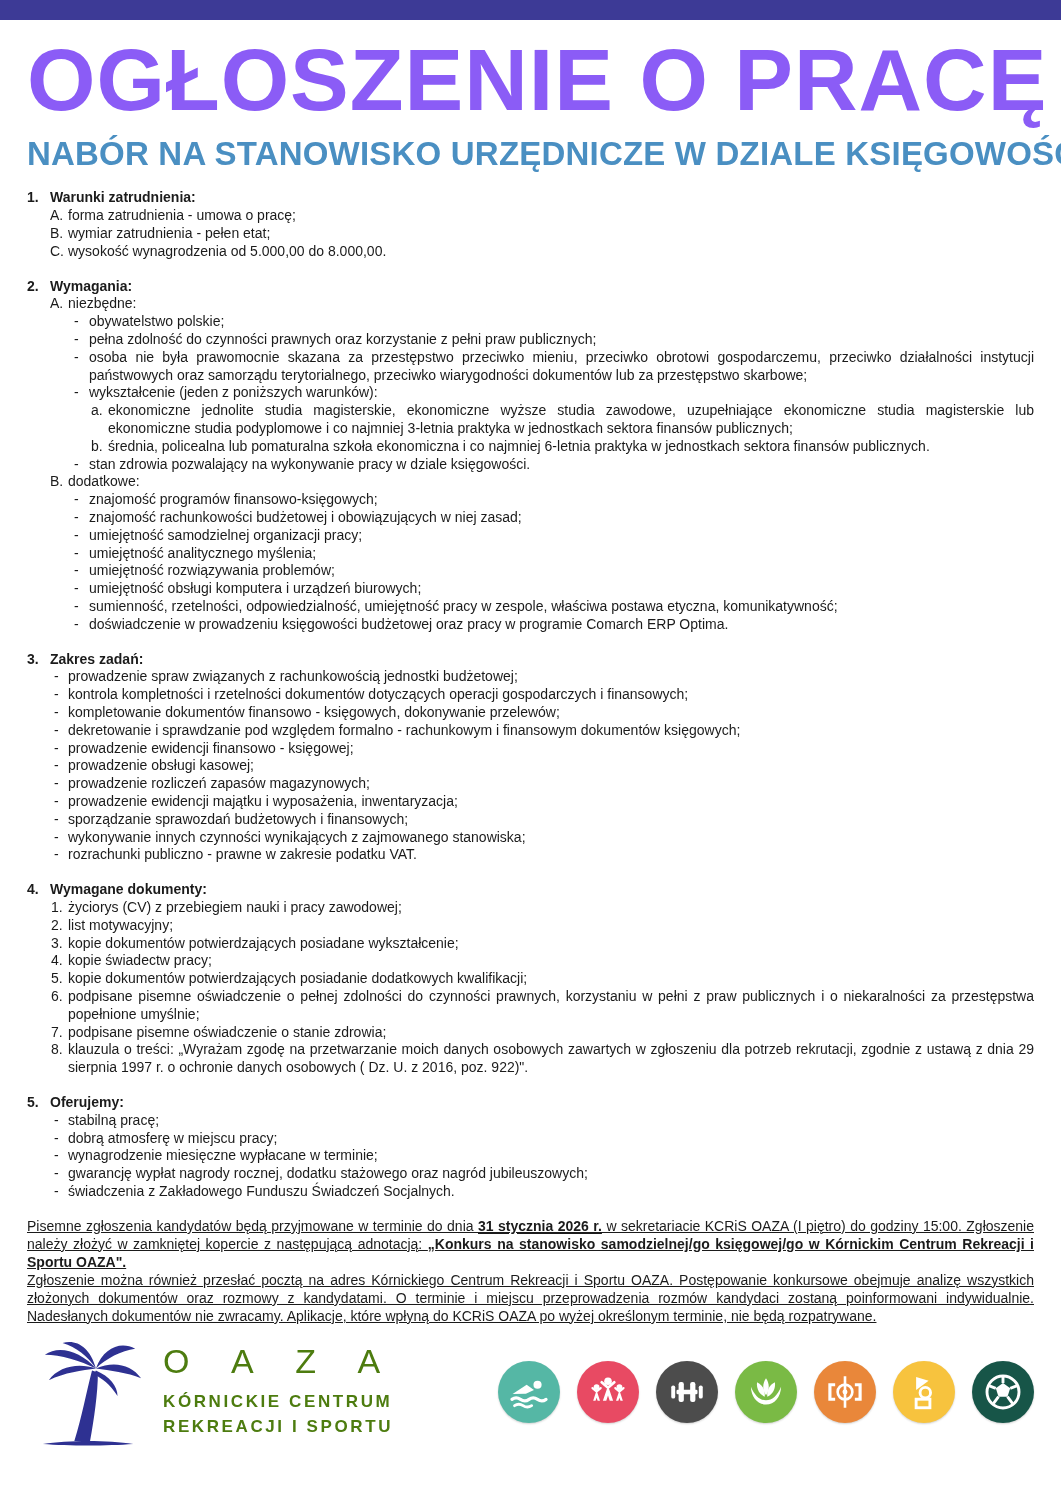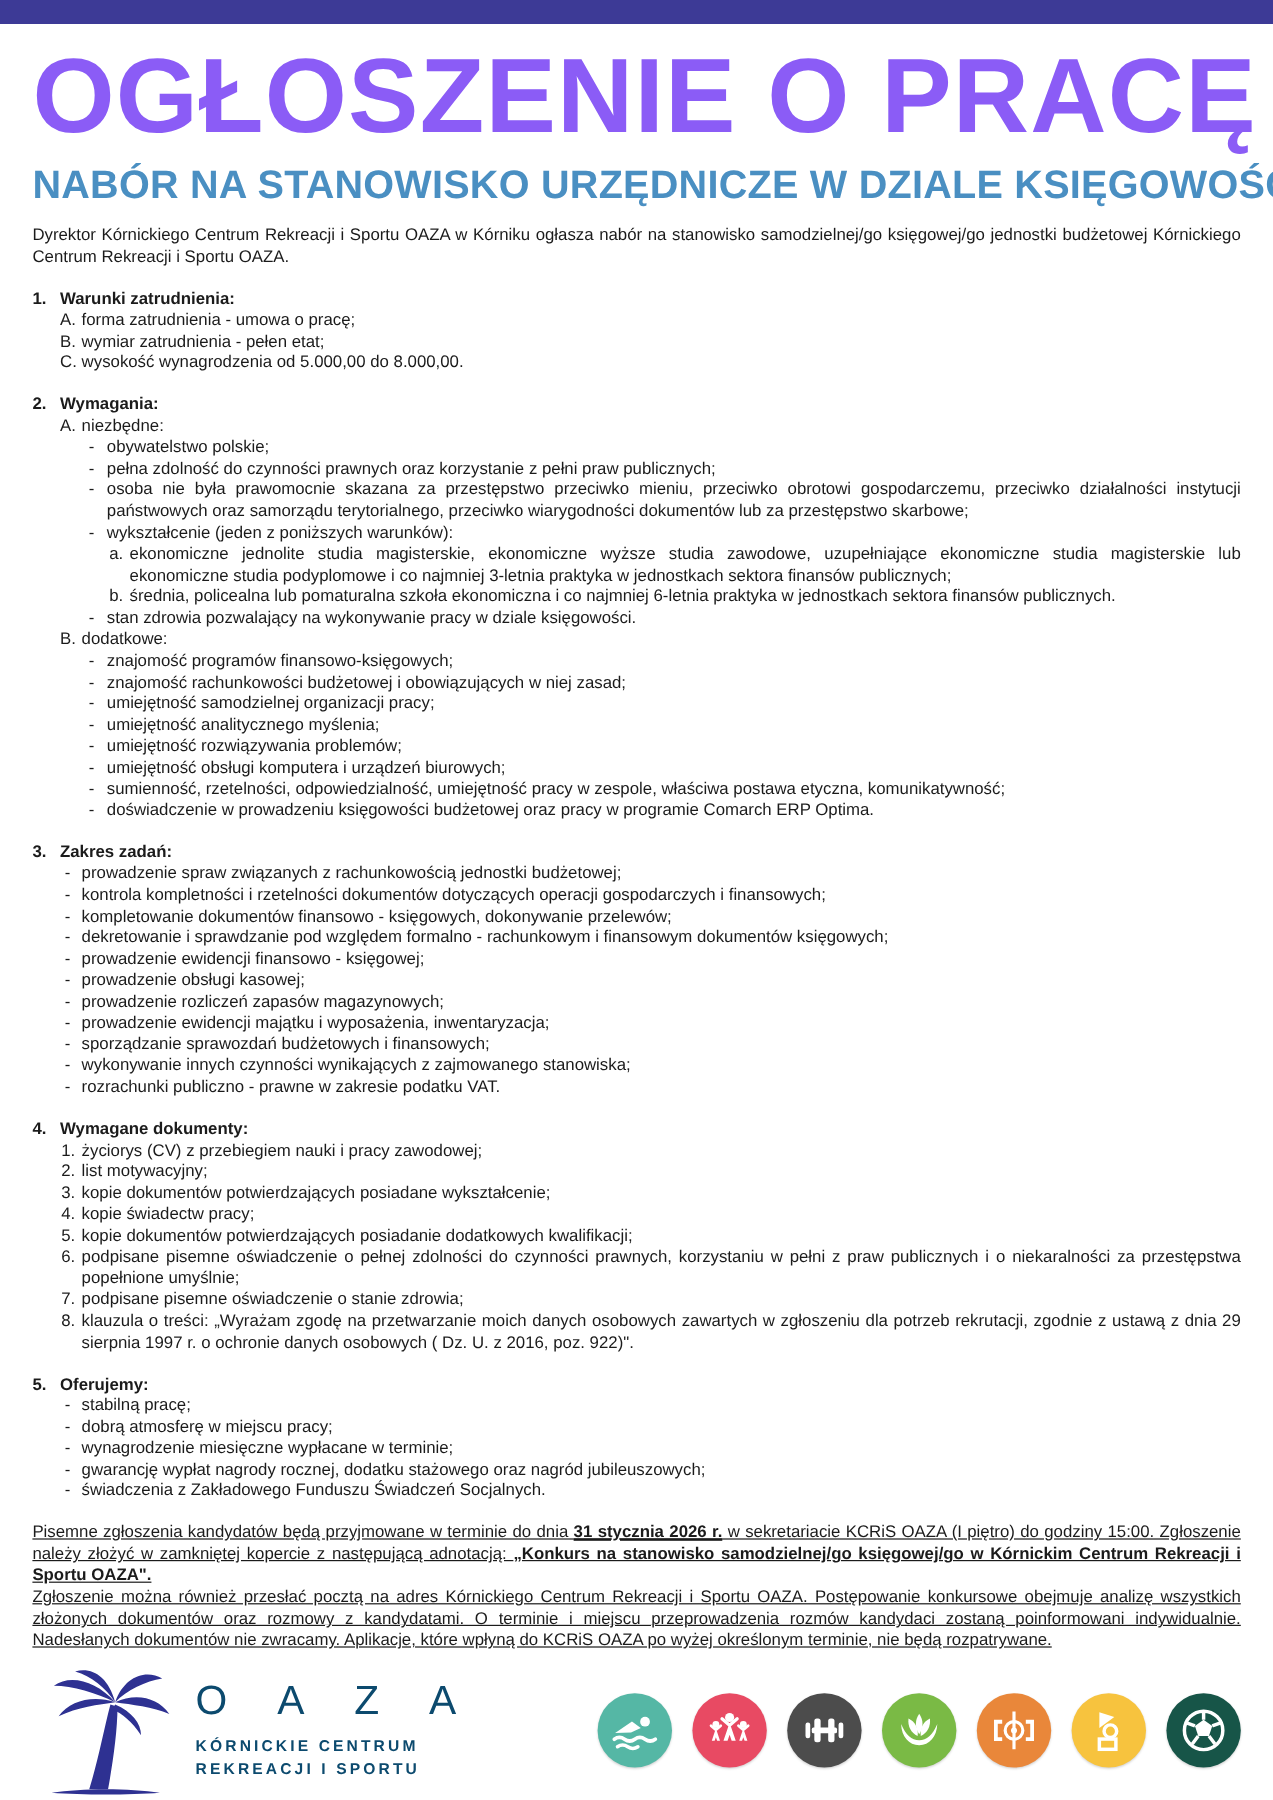--- a/index.html
+++ b/index.html
@@ -39,38 +39,37 @@
   .seg-bold{font-weight:bold;}
   .seg-underline{text-decoration:underline;text-decoration-thickness:1.5px;}
   .brand-row{
     margin-top:14px;display:flex;align-items:center;justify-content:space-between;
     padding-left:12px;
   }
   .oaza-logo{display:flex;align-items:center;}
   .palm-wrap{width:108px;height:106px;}
   .oaza-text{margin-left:16px;color:#2e3192;}
   .oaza-name{font-size:34px;letter-spacing:17px;line-height:1;margin-bottom:12px;}
-  .oaza-sub{font-size:13px;letter-spacing:2.6px;line-height:1.45;font-weight:bold;}
+  .oaza-sub{font-size:17px;letter-spacing:2.6px;line-height:1.45;font-weight:bold;}
   .icon-row{display:flex;gap:17px;align-items:center;}
   .act-circle{
     width:62px;height:62px;border-radius:50%;
     display:flex;align-items:center;justify-content:center;
     box-shadow:0 1px 2px rgba(0,0,0,.18);
   }
   .act-circle svg{width:42px;height:42px;}
 </style>
 </head>
 <body>
 
 <div class="top-bar" style="background: rgb(61, 58, 150);"></div>
 
 <div class="content">
   <h1 class="doc-title" style="color: #8b5cf6;">OGŁOSZENIE O PRACĘ</h1>
   <h2 class="doc-subtitle" style="color: rgb(74, 143, 194);">NABÓR NA STANOWISKO URZĘDNICZE W DZIALE KSIĘGOWOŚCI</h2>
-  <p class="intro">Dyrektor Kórnickiego Centrum Rekreacji i Sportu OAZA w Kórniku ogłasza nabór na stanowisko samodzielnej/go księgowej/go jednostki budżetowej Kórnickiego Centrum Rekreacji i Sportu OAZA.</p>
 
   <main id="sections">
       <section class="sec">
         <div class="sec-head">
           <span class="sec-num">1.</span>
           <span class="sec-title">Warunki zatrudnienia:</span>
         </div>
         <div class="item it-letter">
           <span class="pre">A.</span>
           <span class="txt">forma zatrudnienia - umowa o pracę;</span>
@@ -288,21 +287,21 @@
             <path d="M58 30 C42 12 20 6 6 16 C22 16 42 22 58 30 Z"></path>
             <path d="M58 30 C52 8 38 0 24 4 C38 8 50 18 58 30 Z"></path>
             <path d="M58 30 C66 8 84 2 98 10 C84 12 68 20 58 30 Z"></path>
             <path d="M58 30 C76 22 94 26 104 40 C90 34 72 32 58 30 Z"></path>
             <path d="M58 30 C40 24 20 28 10 42 C26 34 44 32 58 30 Z"></path>
             <path d="M58 32 C72 38 80 48 80 58 C72 46 64 40 56 36 Z"></path>
             <path d="M4 107 C30 103 70 103 96 107 C70 109 30 109 4 107 Z"></path>
           </g>
         </svg>
       </div>
-      <div class="oaza-text" style="color: #0c4a6e;">
+      <div class="oaza-text" style="color: #4d7c0f;">
         <div class="oaza-name">O A Z A</div>
         <div class="oaza-sub">KÓRNICKIE CENTRUM</div>
         <div class="oaza-sub">REKREACJI I SPORTU</div>
       </div>
     </div>
     <div class="icon-row" id="icon-row">
         <div class="act-circle" style="background: rgb(85, 183, 165);">
           <svg viewBox="0 0 32 32" xmlns="http://www.w3.org/2000/svg">
             <circle cx="22.5" cy="10.5" r="3.1" fill="#fff"></circle>
             <path d="M3.5 17.6 L14.2 10.4 L19.8 14.4 L13.6 17.4 Z" fill="#fff"></path>

